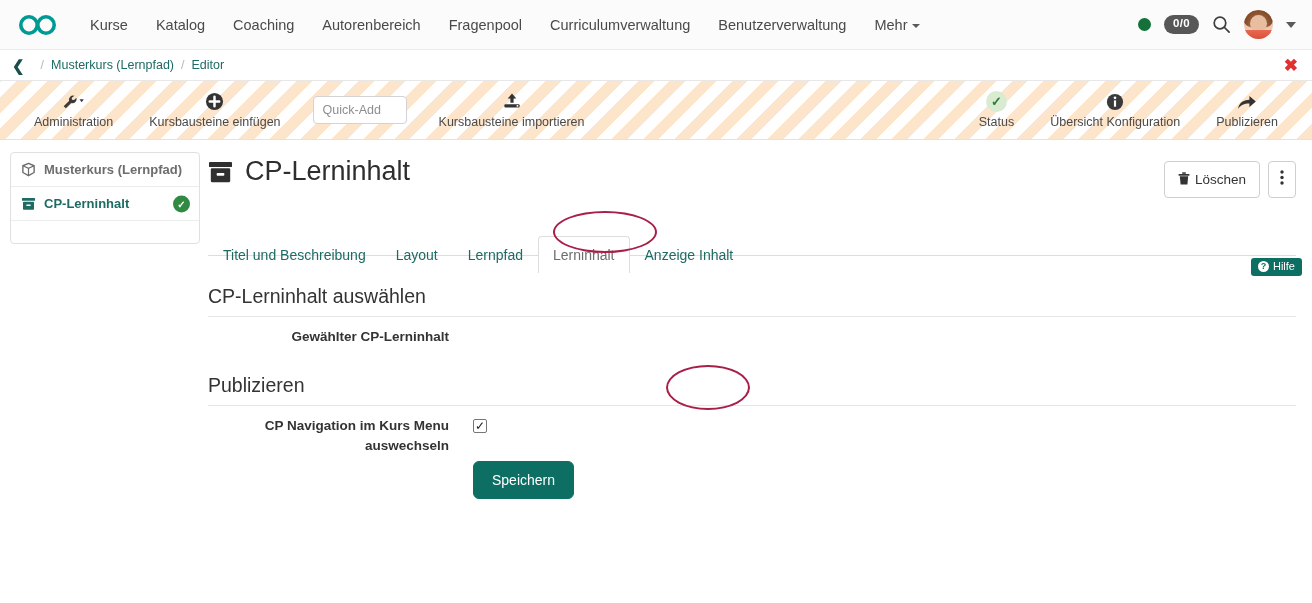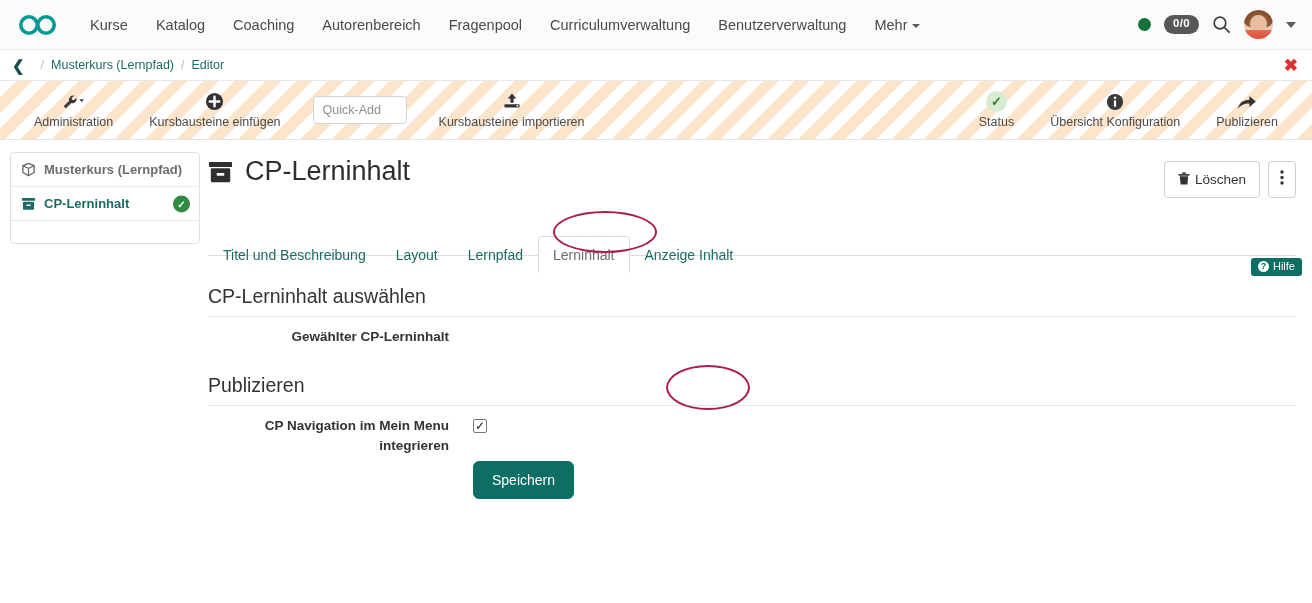--- a/index.html
+++ b/index.html
@@ -504,21 +504,21 @@
 
     <h2 class="section-title">CP-Lerninhalt auswählen</h2>
 
     <div class="form-row">
       <div class="form-label">Gewählter CP-Lerninhalt</div>
     </div>
 
     <h2 class="section-title" style="margin-top:27px">Publizieren</h2>
 
     <div class="form-row">
-      <div class="form-label">CP Navigation im Mein Menu integrieren</div>
+      <div class="form-label">CP Navigation im Kurs Menu auswechseln</div>
       <div class="form-field">
         <span class="checkbox">
           <span class="tick">✓</span>
         </span>
         <div style="margin-top:30px">
           <button class="btn-primary">Speichern</button>
         </div>
       </div>
     </div>
 

